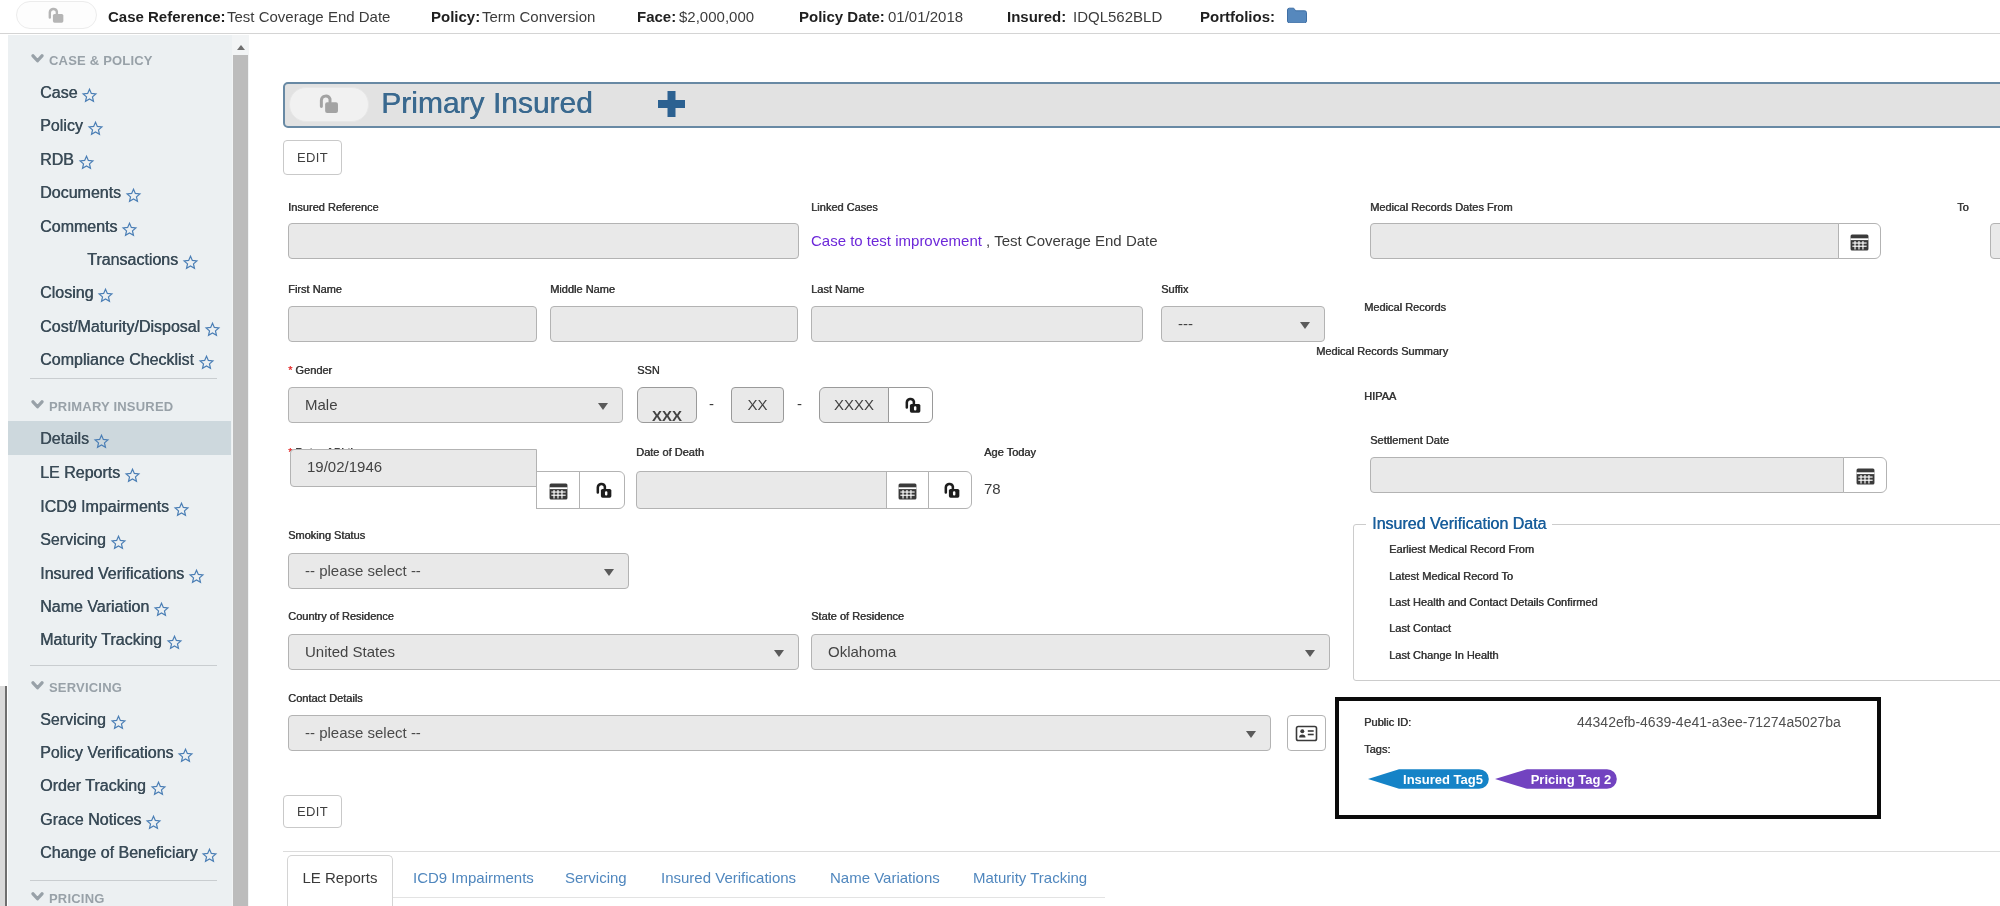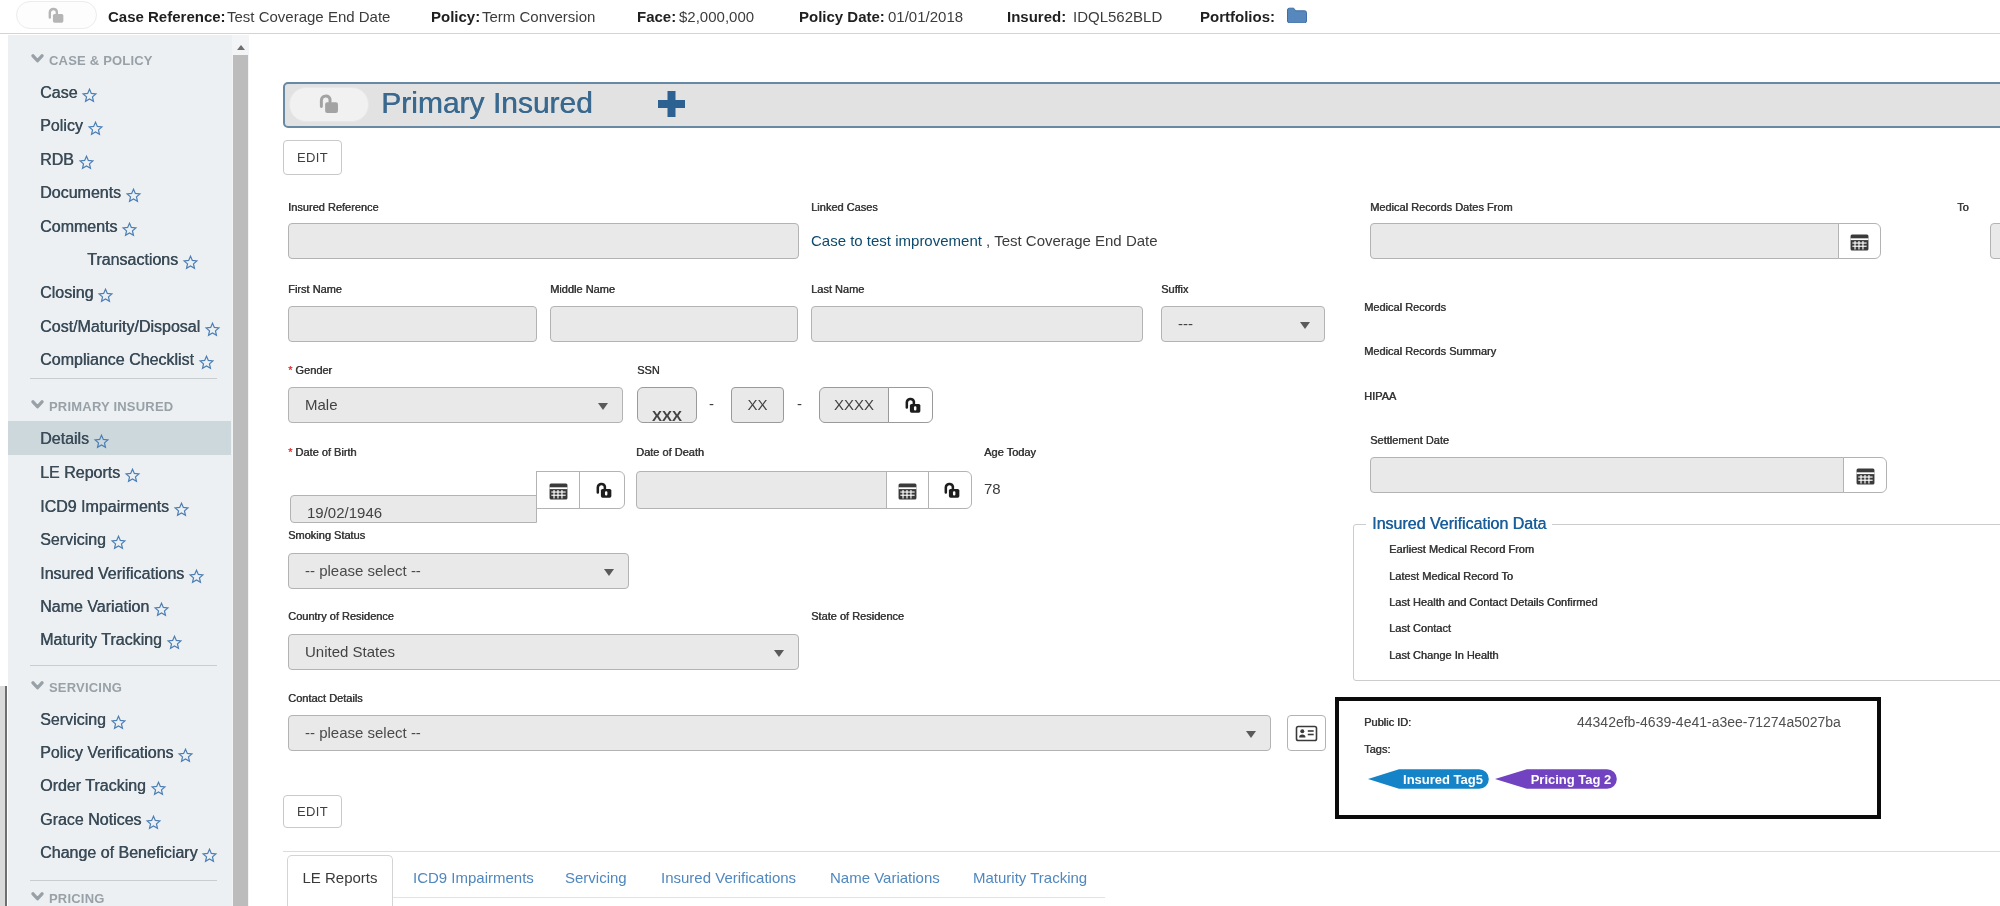--- a/index.html
+++ b/index.html
@@ -187,21 +187,21 @@
         <path d="M3.6,12.6 a3.2,3 0 0 1 6.4,0 z" fill="#3a3a3a"></path>
         <line x1="12.3" y1="6" x2="18.2" y2="6" stroke="#3a3a3a" stroke-width="1.6"></line>
         <line x1="12.3" y1="9.5" x2="18.2" y2="9.5" stroke="#3a3a3a" stroke-width="1.6"></line>
       </g>
     </defs>
   </svg>
 
   <div class="lbl" style="left:288px;top:199px;">Insured Reference</div>
   <div class="inp" style="left:288px;top:223px;width:511px;"></div>
   <div class="lbl" style="left:811px;top:199px;">Linked Cases</div>
-  <div class="vtx" style="left:811px;top:233px;"><span style="color:#0c4a6e;">Case to test improvement</span> , Test Coverage End Date</div>
+  <div class="vtx" style="left:811px;top:233px;"><span style="color:#6d28d9;">Case to test improvement</span> , Test Coverage End Date</div>
 
   <div class="lbl" style="left:288px;top:281px;">First Name</div>
   <div class="inp" style="left:288px;top:306px;width:249px;"></div>
   <div class="lbl" style="left:550px;top:281px;">Middle Name</div>
   <div class="inp" style="left:550px;top:306px;width:248px;"></div>
   <div class="lbl" style="left:811px;top:281px;">Last Name</div>
   <div class="inp" style="left:811px;top:306px;width:332px;"></div>
   <div class="lbl" style="left:1161px;top:281px;">Suffix</div>
   <div class="inp" style="left:1161px;top:306px;width:164px;">
       <div class="itx">---</div>
@@ -225,21 +225,21 @@
   <div class="inp" style="left:819px;top:387px;width:70px;border-color:#9a9a9a;border-radius:6px 0 0 6px;text-align:center;">
       <div class="itx" style="padding:0;">XXXX</div>
     </div>
   <div class="wbtn" style="left:888px;top:387px;width:45px;border-color:#9a9a9a;border-radius:0 6px 6px 0;">
       <svg width="22" height="22" viewBox="0 0 20 20">
         <use href="#ic-lock"></use>
       </svg>
     </div>
 
   <div class="lbl" style="left:288px;top:444px;"><span style="color:#e53535;">* </span>Date of Birth</div>
-  <div class="inp" style="left:290px;top:495px;width:247px;height:28px;border-radius:4px 0 0 4px;">
+  <div class="inp" style="left:290px;top:449px;width:247px;height:38px;border-radius:4px 0 0 4px;">
       <div class="itx">19/02/1946</div>
     </div>
   <div class="wbtn" style="left:536px;top:471px;width:44px;height:38px;">
       <svg width="23" height="23" viewBox="0 0 18 18">
         <use href="#ic-cal"></use>
       </svg>
     </div>
   <div class="wbtn" style="left:579px;top:471px;width:46px;height:38px;border-radius:0 6px 6px 0;">
       <svg width="22" height="22" viewBox="0 0 20 20">
         <use href="#ic-lock"></use>
@@ -265,20 +265,24 @@
       <div class="itx" style="color:#4a4a4a;">-- please select --</div>
       <div class="caret"></div>
     </div>
 
   <div class="lbl" style="left:288px;top:608px;">Country of Residence</div>
   <div class="inp" style="left:288px;top:634px;width:511px;">
       <div class="itx">United States</div>
       <div class="caret"></div>
     </div>
   <div class="lbl" style="left:811px;top:608px;">State of Residence</div>
+  <div class="inp" style="left:811px;top:634px;width:519px;">
+      <div class="itx">Oklahoma</div>
+      <div class="caret"></div>
+    </div>
 
   <div class="lbl" style="left:288px;top:690px;">Contact Details</div>
   <div class="inp" style="left:288px;top:715px;width:983px;">
       <div class="itx" style="color:#4a4a4a;">-- please select --</div>
       <div class="caret"></div>
     </div>
   <div class="wbtn" style="left:1287px;top:715px;width:39px;border-radius:4px;">
       <svg width="23" height="17" viewBox="0 0 22 17">
         <use href="#ic-card"></use>
       </svg>
@@ -290,21 +294,21 @@
   <div class="inp" style="left:1370px;top:223px;width:469px;border-radius:4px 0 0 4px;"></div>
   <div class="wbtn" style="left:1838px;top:223px;width:43px;border-radius:0 6px 6px 0;">
       <svg width="23" height="23" viewBox="0 0 18 18">
         <use href="#ic-cal"></use>
       </svg>
     </div>
   <div class="lbl" style="left:1957px;top:199px;">To</div>
   <div class="inp" style="left:1990px;top:223px;width:60px;"></div>
 
   <div class="lbl" style="left:1364px;top:299px;">Medical Records</div>
-  <div class="lbl" style="left:1364px;top:343px;text-align:right;">Medical Records Summary</div>
+  <div class="lbl" style="left:1316px;top:343px;text-align:right;">Medical Records Summary</div>
   <div class="lbl" style="left:1364px;top:388px;">HIPAA</div>
 
   <div class="lbl" style="left:1370px;top:432px;">Settlement Date</div>
   <div class="inp" style="left:1370px;top:457px;width:474px;border-radius:4px 0 0 4px;"></div>
   <div class="wbtn" style="left:1843px;top:457px;width:44px;border-radius:0 6px 6px 0;">
       <svg width="23" height="23" viewBox="0 0 18 18">
         <use href="#ic-cal"></use>
       </svg>
     </div>
 

